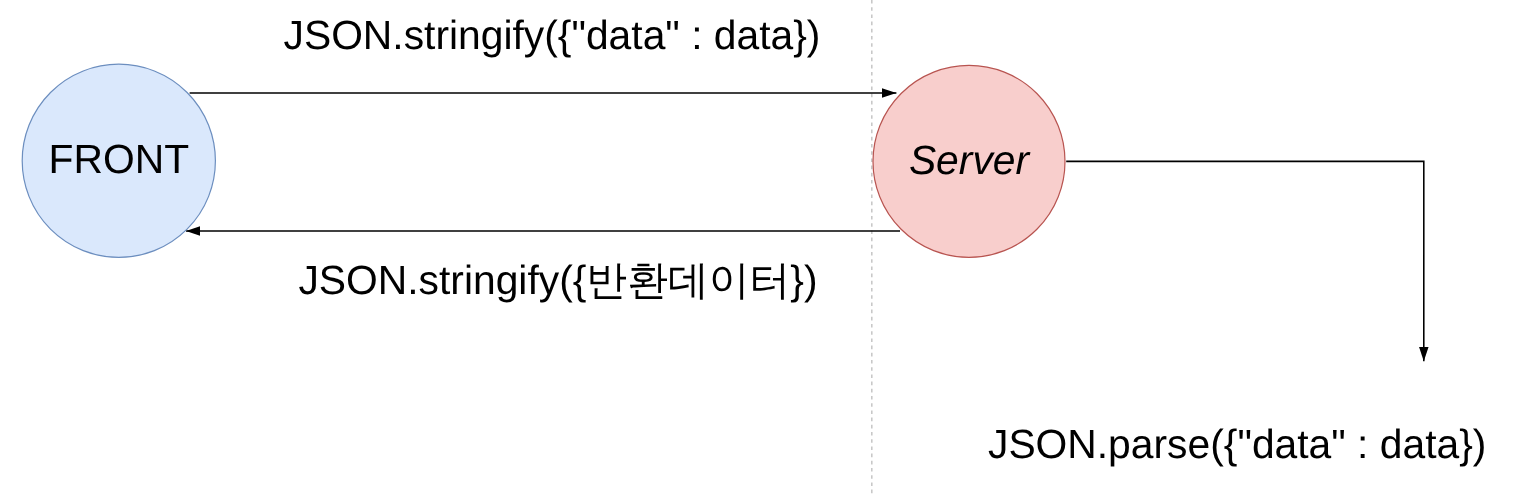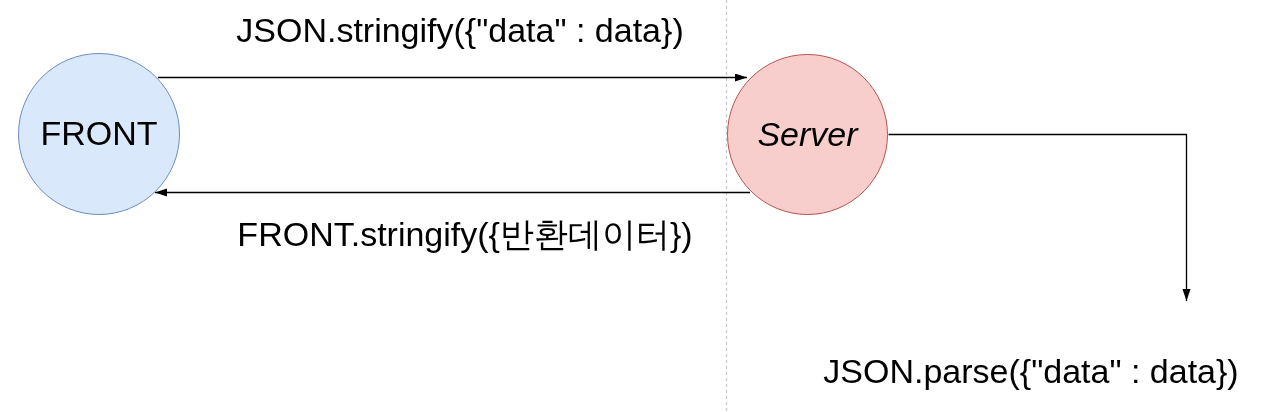--- a/index.html
+++ b/index.html
@@ -99,17 +99,17 @@
   <div class="node-circle node-front">
     <span>FRONT</span>
   </div>
 
   <div class="node-circle node-server">
     <span>Server</span>
   </div>
 
   <div class="edge-label label-request">JSON.stringify({"data" : data})</div>
 
-  <div class="edge-label label-response">FRONT.stringify({반환데이터})</div>
+  <div class="edge-label label-response">JSON.stringify({반환데이터})</div>
 
   <div class="edge-label label-parse">JSON.parse({"data" : data})</div>
 
 </div>
 
 </body></html>

